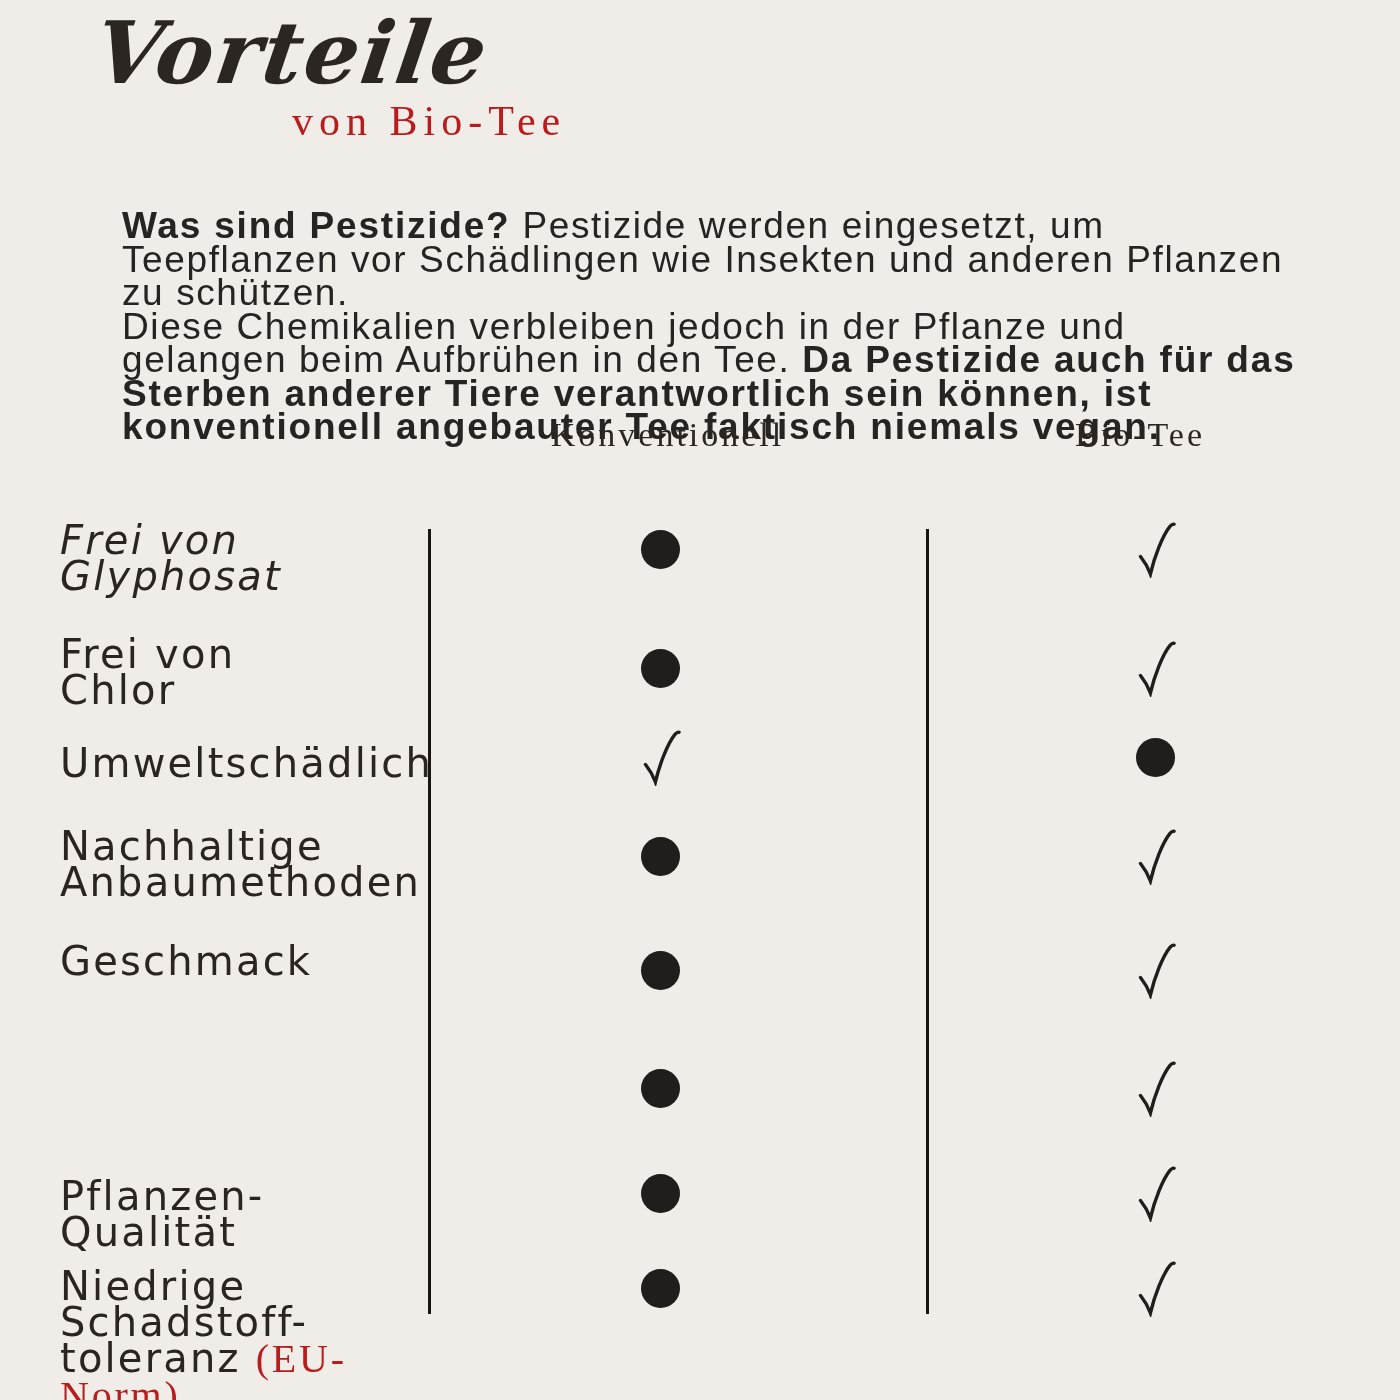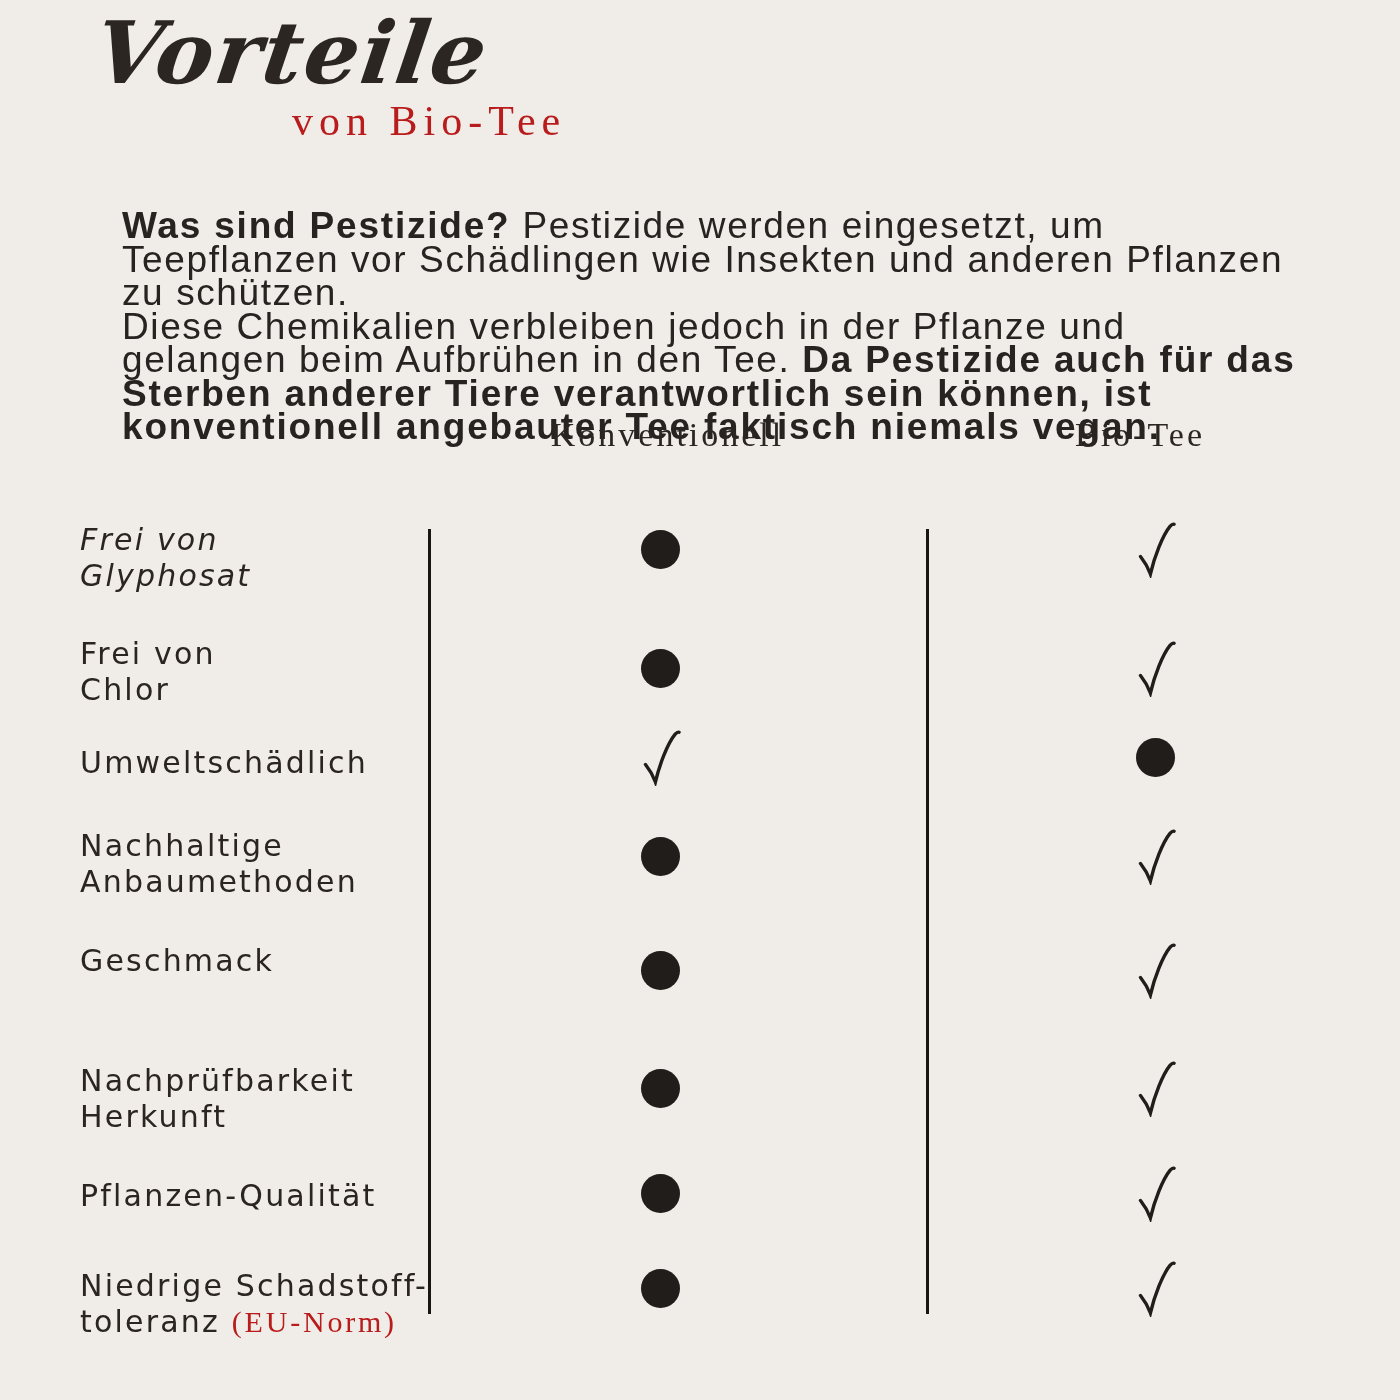--- a/index.html
+++ b/index.html
@@ -49,23 +49,23 @@
   .col-header.bio{left:965px;width:350px;}
   
   .vline{
     position:absolute;top:529px;height:785px;width:3px;
     background:#191511;
   }
   .vline.left{left:428px;}
   .vline.mid{left:926px;}
   
   .row-label{
-    position:absolute;left:80px;width:360px;
+    position:absolute;left:60px;width:360px;
     font-family:"DejaVu Sans", sans-serif;
-    font-size:30px;line-height:36px;
+    font-size:40px;line-height:36px;
     letter-spacing:2.2px;
     color:#2a2520;
   }
   .row-label .lbl-line{display:block;}
   .row-label.italic{font-style:italic;}
   .lbl-suffix{
     font-family:Liberation Serif, serif;
     color:#b91c1c;
     letter-spacing:2.8px;
   }
@@ -154,24 +154,20 @@
   </div>
   <div class="mark-cell konv" style="top:941px">
       <span class="dot"></span>
     </div>
   <div class="mark-cell bio" style="top:941px">
       <svg class="check" width="42" height="58" viewBox="0 0 42 58" aria-hidden="true">
         <path d="M6.5 36.5 C10.5 41.5 14 47.5 16.4 54 C20.4 37 28.5 15.5 36.2 6.2 C37.6 4.6 39 3.8 40 4.3" fill="none" stroke="#211d1a" stroke-width="3.4" stroke-linecap="round"></path>
       </svg>
     </div>
 
-  <div class="row-label" style="top:1063px">
-    <span class="lbl-line">Nachprüfbarkeit</span>
-    <span class="lbl-line">Herkunft</span>
-  </div>
   <div class="mark-cell konv" style="top:1059px">
       <span class="dot"></span>
     </div>
   <div class="mark-cell bio" style="top:1059px">
       <svg class="check" width="42" height="58" viewBox="0 0 42 58" aria-hidden="true">
         <path d="M6.5 36.5 C10.5 41.5 14 47.5 16.4 54 C20.4 37 28.5 15.5 36.2 6.2 C37.6 4.6 39 3.8 40 4.3" fill="none" stroke="#211d1a" stroke-width="3.4" stroke-linecap="round"></path>
       </svg>
     </div>
 
   <div class="row-label" style="top:1178px">

